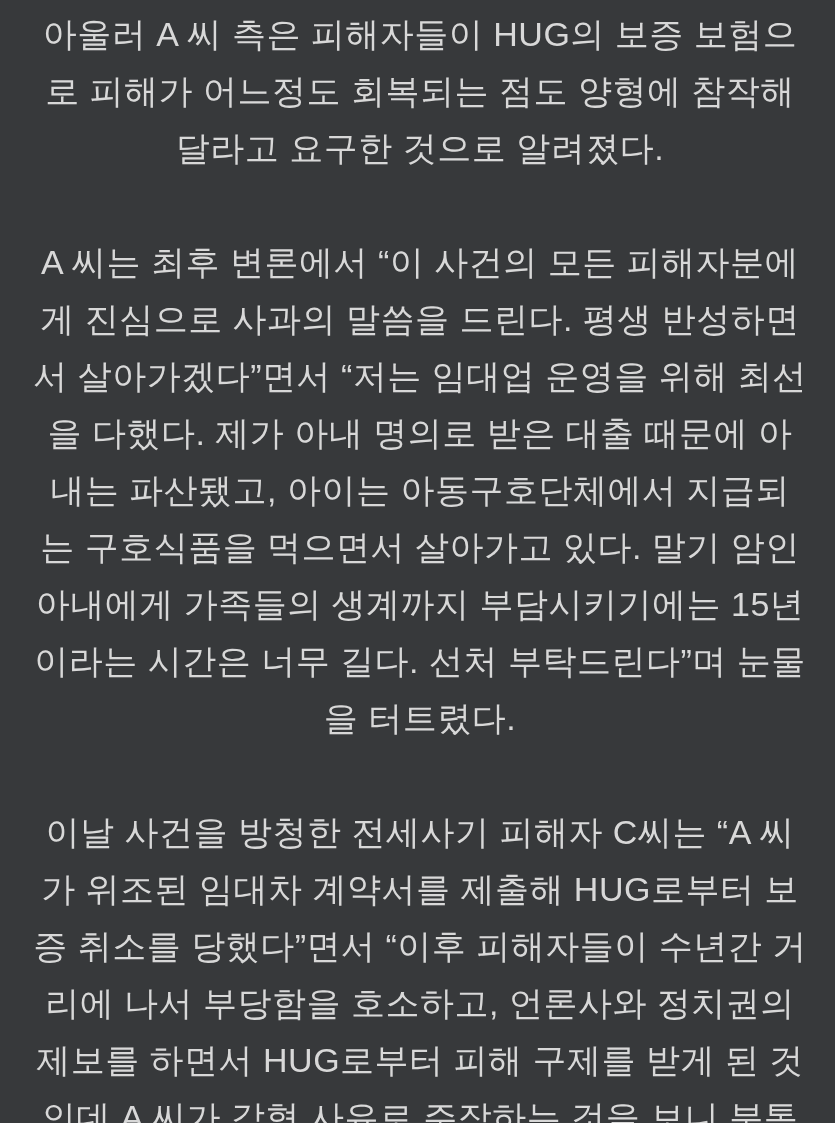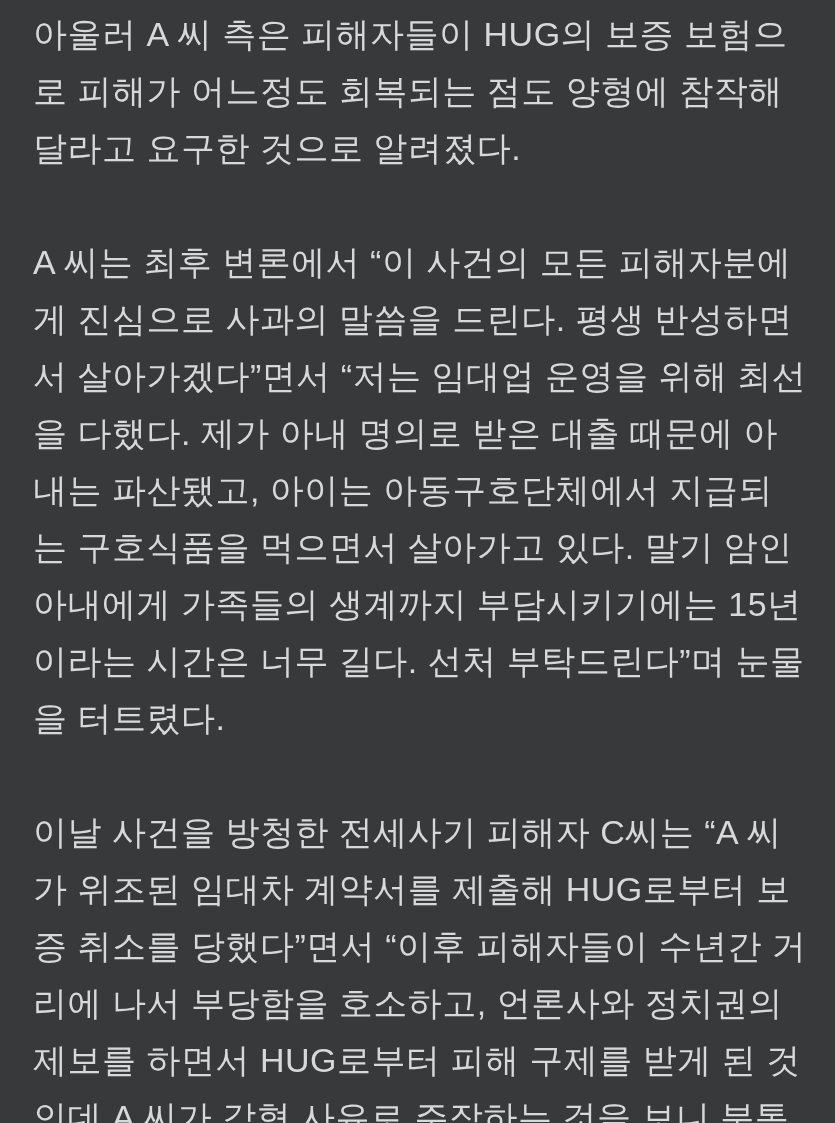--- a/index.html
+++ b/index.html
@@ -20,21 +20,21 @@
     box-sizing: border-box;
     width: 100%;
     height: 100%;
     padding: 6px 28px 0 33px;
     color: #d8d8d8;
     font-size: 34px;
     line-height: 57px;
     letter-spacing: 0.5px;
     word-break: normal;
     overflow-wrap: break-word;
-    text-align: left;
+    text-align: center;
   }
   .article-body p {
     margin: 0 0 57px 0;
   }
   .article-body p:last-child {
     margin-bottom: 0;
   }
 </style>
 </head>
 <body>

